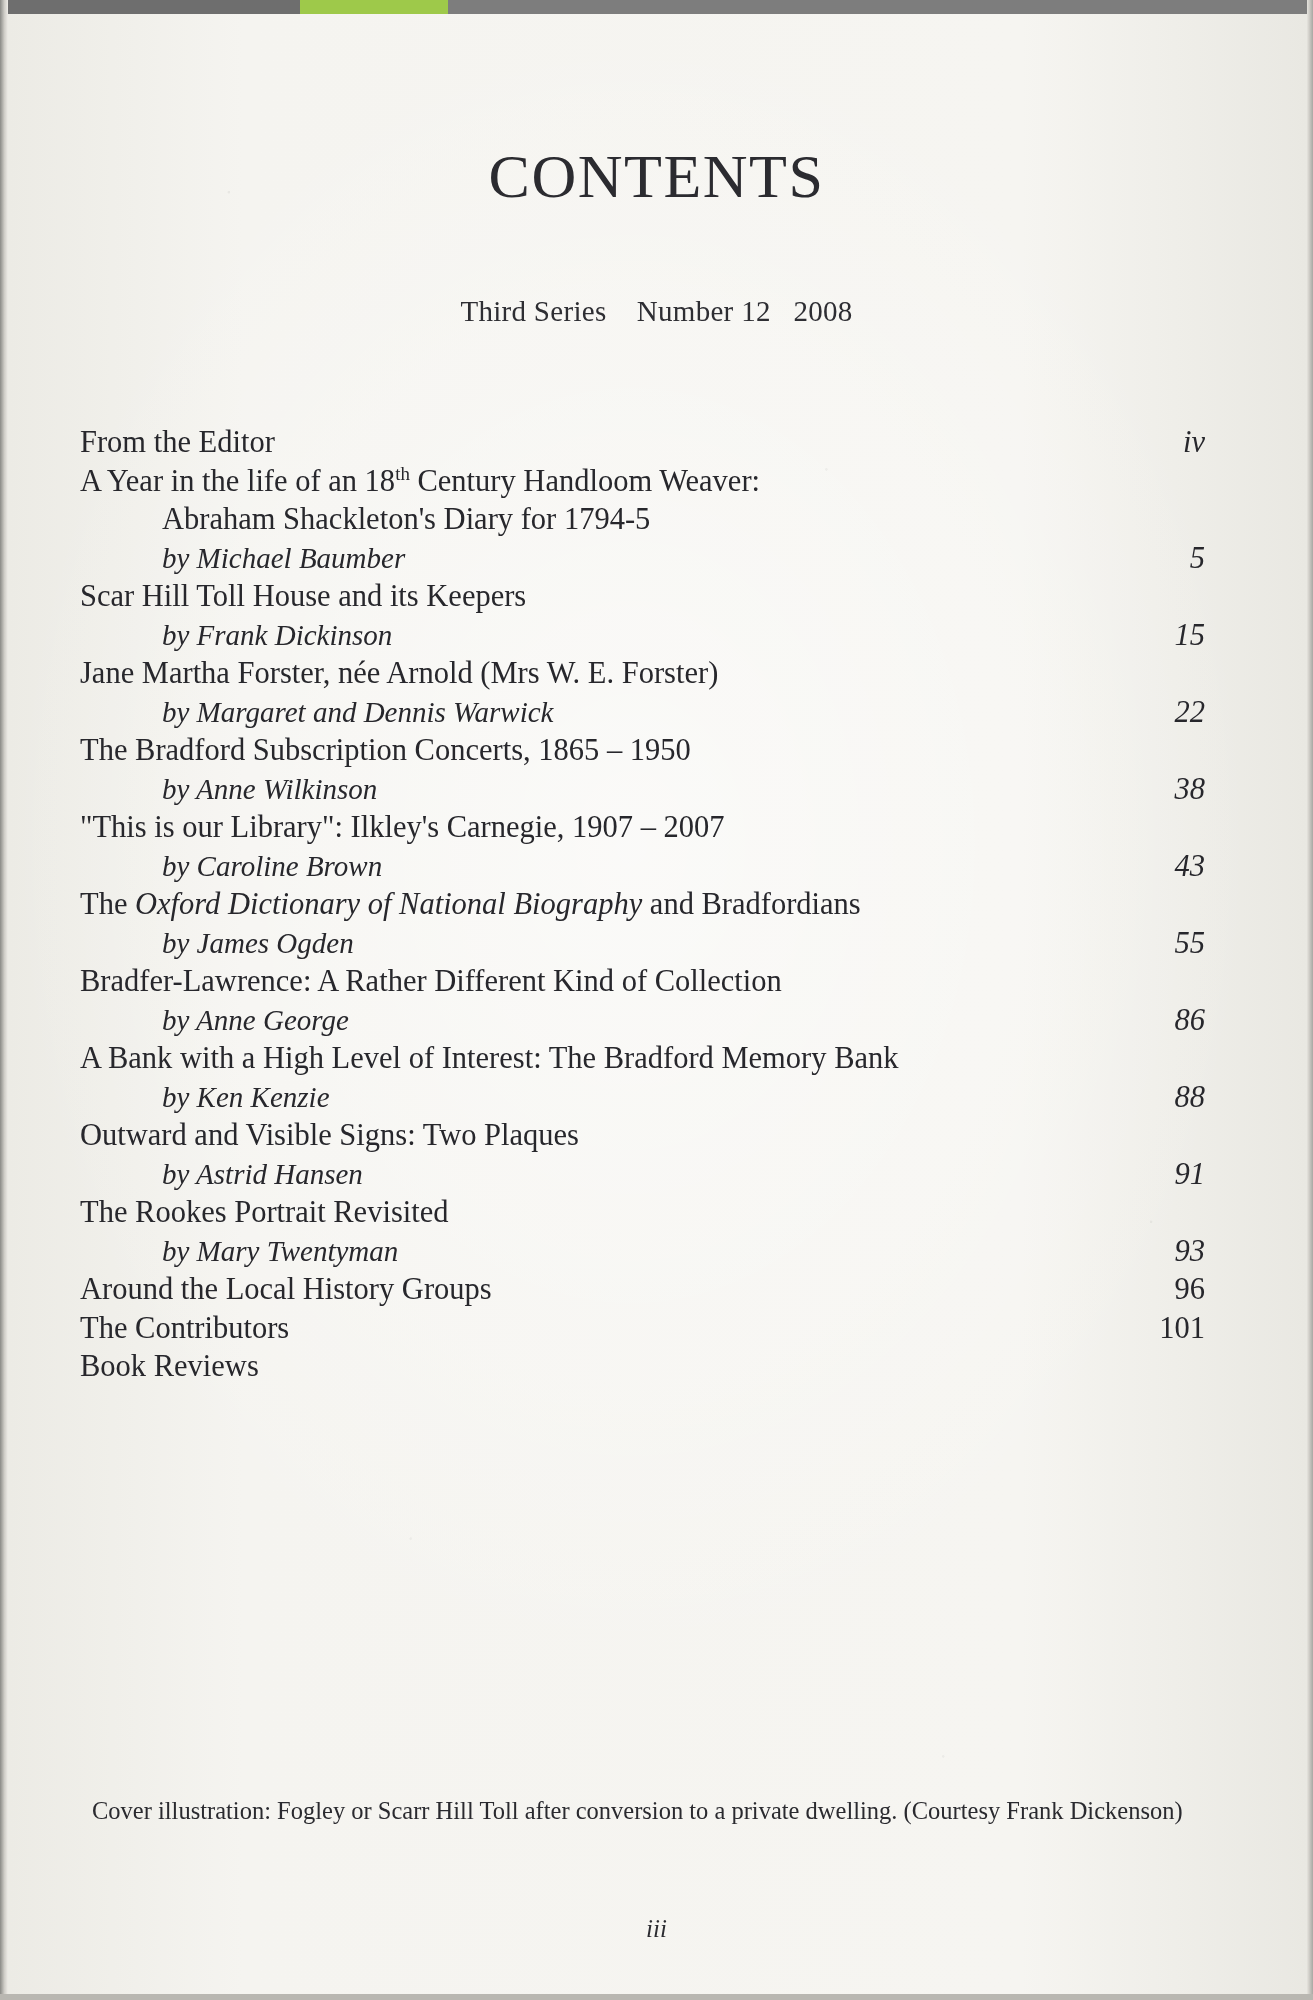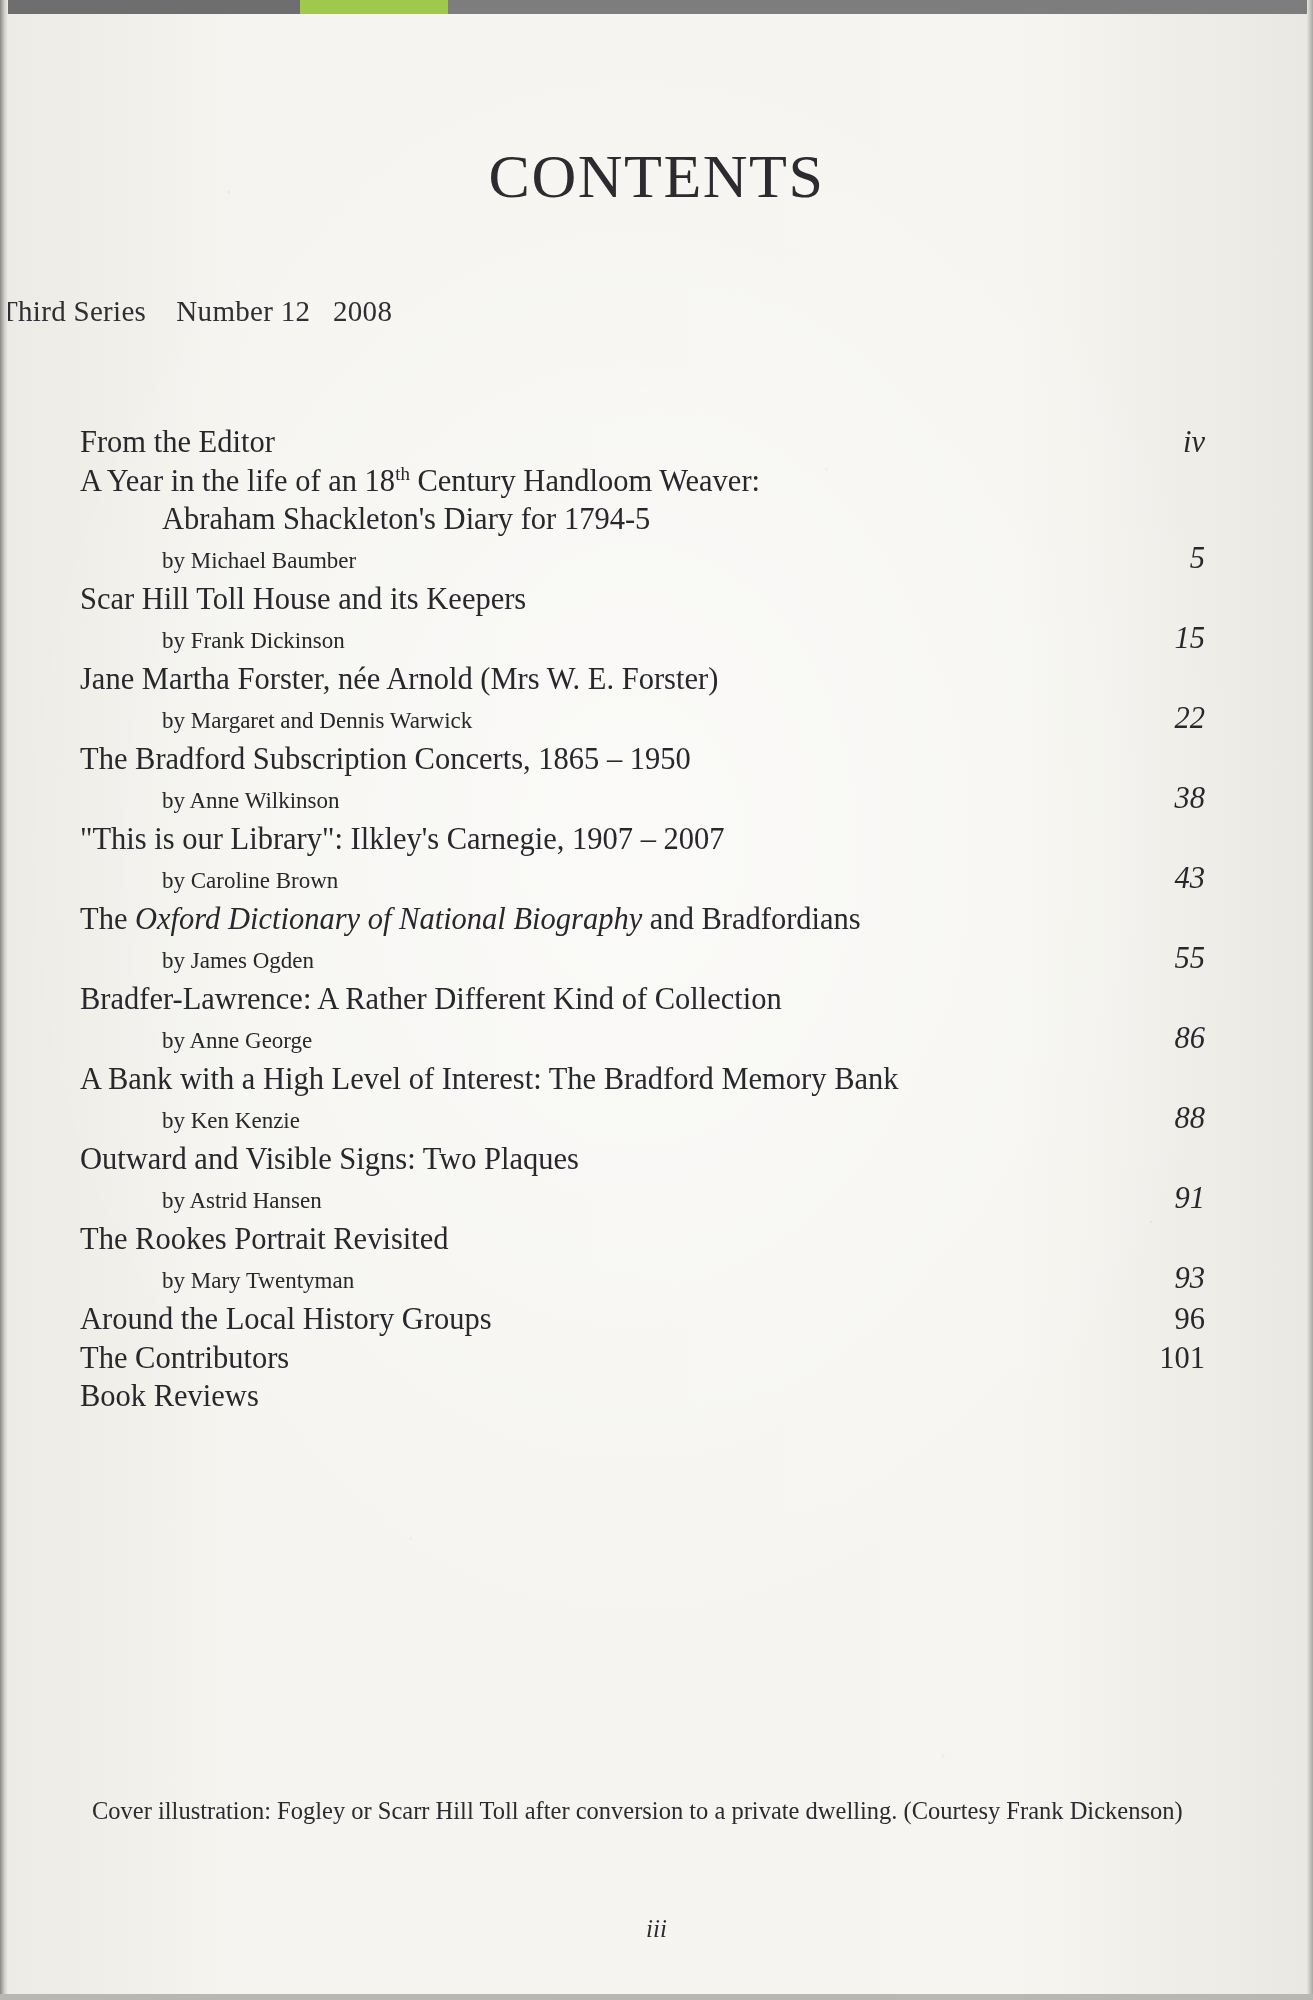--- a/index.html
+++ b/index.html
@@ -104,21 +104,21 @@
     line-height: 72px;
     letter-spacing: 1.5px;
     font-family: "Liberation Serif", "DejaVu Serif", serif;
     color: #2b2b30;
   }
   .series-line {
     position: absolute;
     top: 295px;
     left: 0;
     width: 1313px;
-    text-align: left;
+    text-align: center;
     font-size: 29px;
     letter-spacing: 0.3px;
     color: #2e2e33;
   }
   .series-line span { white-space: pre; }
 
   .toc {
     position: absolute;
     top: 423px;
     left: 80px;
@@ -136,22 +136,23 @@
   }
   .toc-row .txt { flex: 0 1 auto; white-space: nowrap; }
   .toc-row .pg {
     flex: 0 0 auto;
     text-align: right;
     padding-left: 24px;
     white-space: nowrap;
   }
   .toc-row.author { }
   .toc-row.author .txt {
+    font-style: italic;
     padding-left: 82px;
-    font-size: 23px;
+    font-size: 29px;
   }
   .toc-row.author .pg { font-style: italic; }
   .toc-row.cont .txt { padding-left: 82px; }
   .toc-row.plain .pg { font-style: normal; text-align: center; }
   .ital { font-style: italic; }
   sup.ord {
     font-size: 0.62em;
     vertical-align: super;
     line-height: 0;
   }

